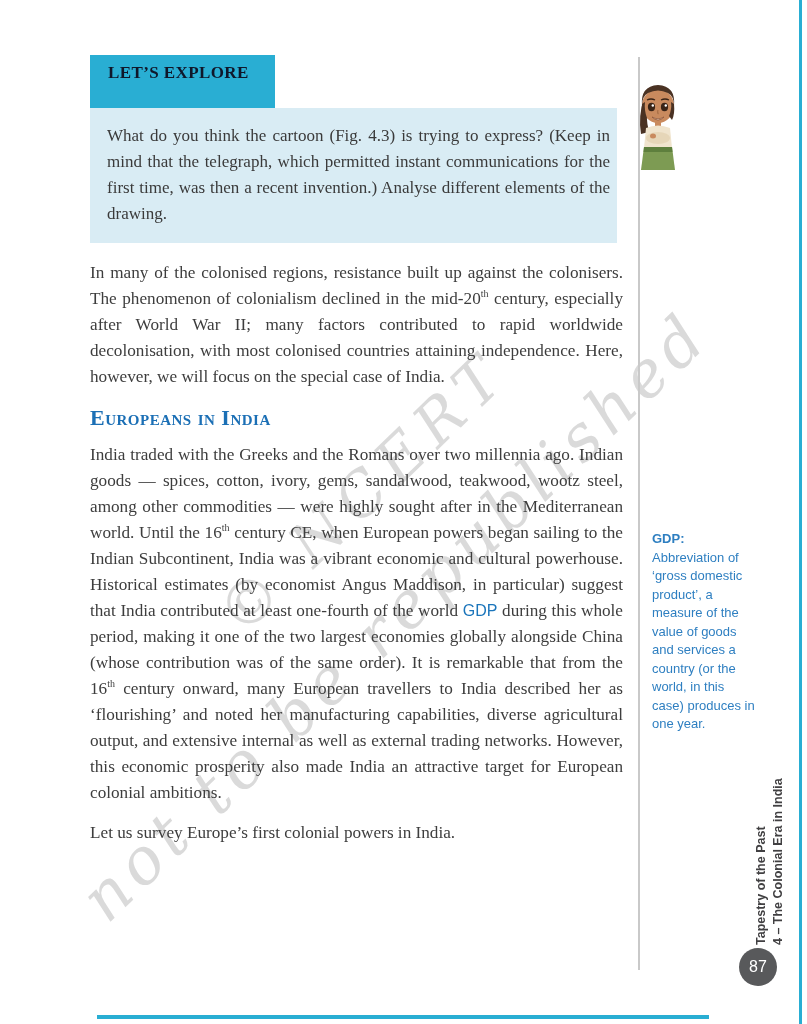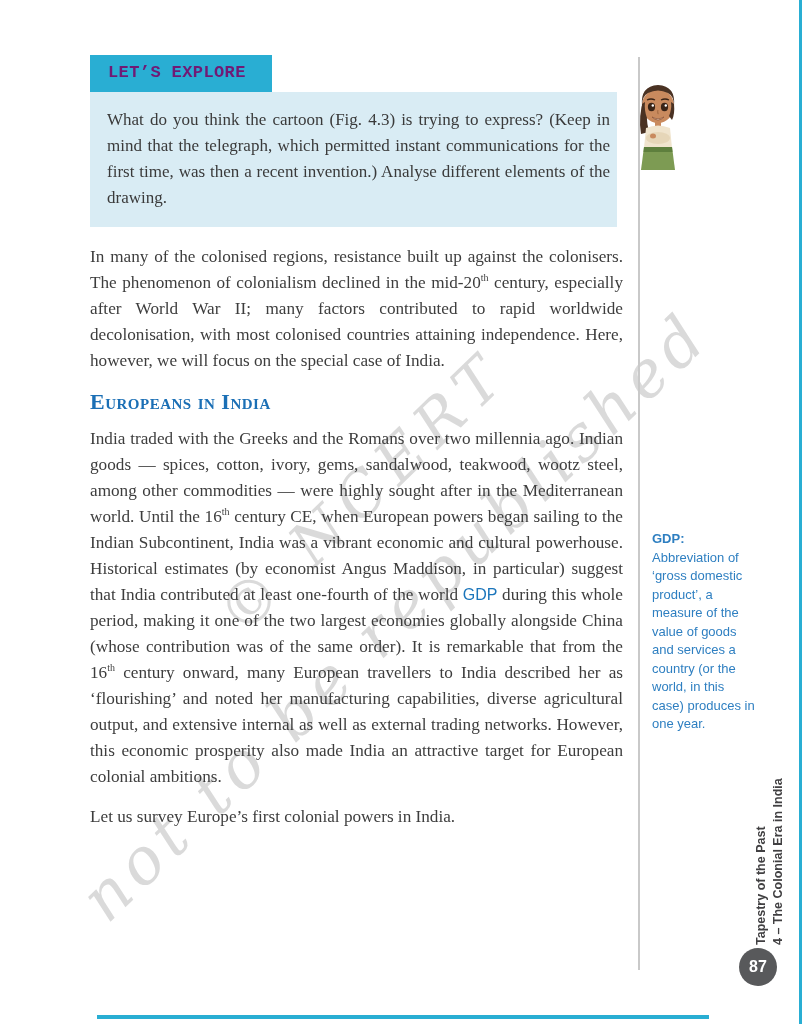--- a/index.html
+++ b/index.html
@@ -13,23 +13,23 @@
     font-family:"DejaVu Serif",serif;font-style:italic;
     color:rgba(158,158,158,0.38);white-space:nowrap;
   }
   #wm-copyright{left:228px;top:588px;font-size:60px;letter-spacing:10px;
     transform:rotate(-44deg);transform-origin:0 50%;}
   #wm-notice{left:92px;top:872px;font-size:64px;letter-spacing:7px;
     transform:rotate(-44deg);transform-origin:0 50%;}
   
   .content{position:absolute;left:90px;top:55px;width:545px;z-index:2;}
   .explore-tab{
-    display:inline-block;background:#29aed3;color:#701a75;
-    font-family:Liberation Mono, monospace;font-weight:bold;
-    font-size:17px;letter-spacing:.4px;padding:8px 26px 10px 18px;
+    display:inline-block;background:#29aed3;color:#0f172a;
+    font-family:Liberation Serif, serif;font-weight:bold;
+    font-size:17px;letter-spacing:.4px;padding:8px 26px 25px 18px;
   }
   .explore-box{
     background:#d9ecf4;color:#3a3a3a;
     padding:15px 7px 16px 17px;font-size:17px;line-height:26px;
     text-align:justify;margin:0 0 17px 0;width:503px;
   }
   .para{
     font-size:17.2px;line-height:26px;color:#3d3d3d;
     text-align:justify;margin:0 12px 14px 0;
   }
@@ -74,21 +74,21 @@
     position:absolute;left:680px;top:838px;width:180px;height:34px;
     transform:rotate(-90deg);transform-origin:center;z-index:3;
     font-family:"Liberation Sans",sans-serif;font-weight:bold;
     font-size:12.5px;line-height:16.5px;color:#414042;text-align:left;
     white-space:nowrap;
   }
   .page-badge{
     position:absolute;left:739px;top:948px;width:38px;height:38px;
     border-radius:50%;background:#58595b;z-index:3;
     display:flex;align-items:center;justify-content:center;
-    font-family:"Liberation Sans",sans-serif;font-weight:bold;
+    font-family:"Liberation Sans",sans-serif;font-weight:normal;
     font-size:16px;color:#ffffff;
   }
   
   .girl{position:absolute;left:630px;top:76px;width:54px;height:94px;z-index:4;}
 </style>
 </head>
 <body>
 
 <div class="watermark" id="wm-copyright">© NCERT</div>
 <div class="watermark" id="wm-notice">not to be republished</div>

